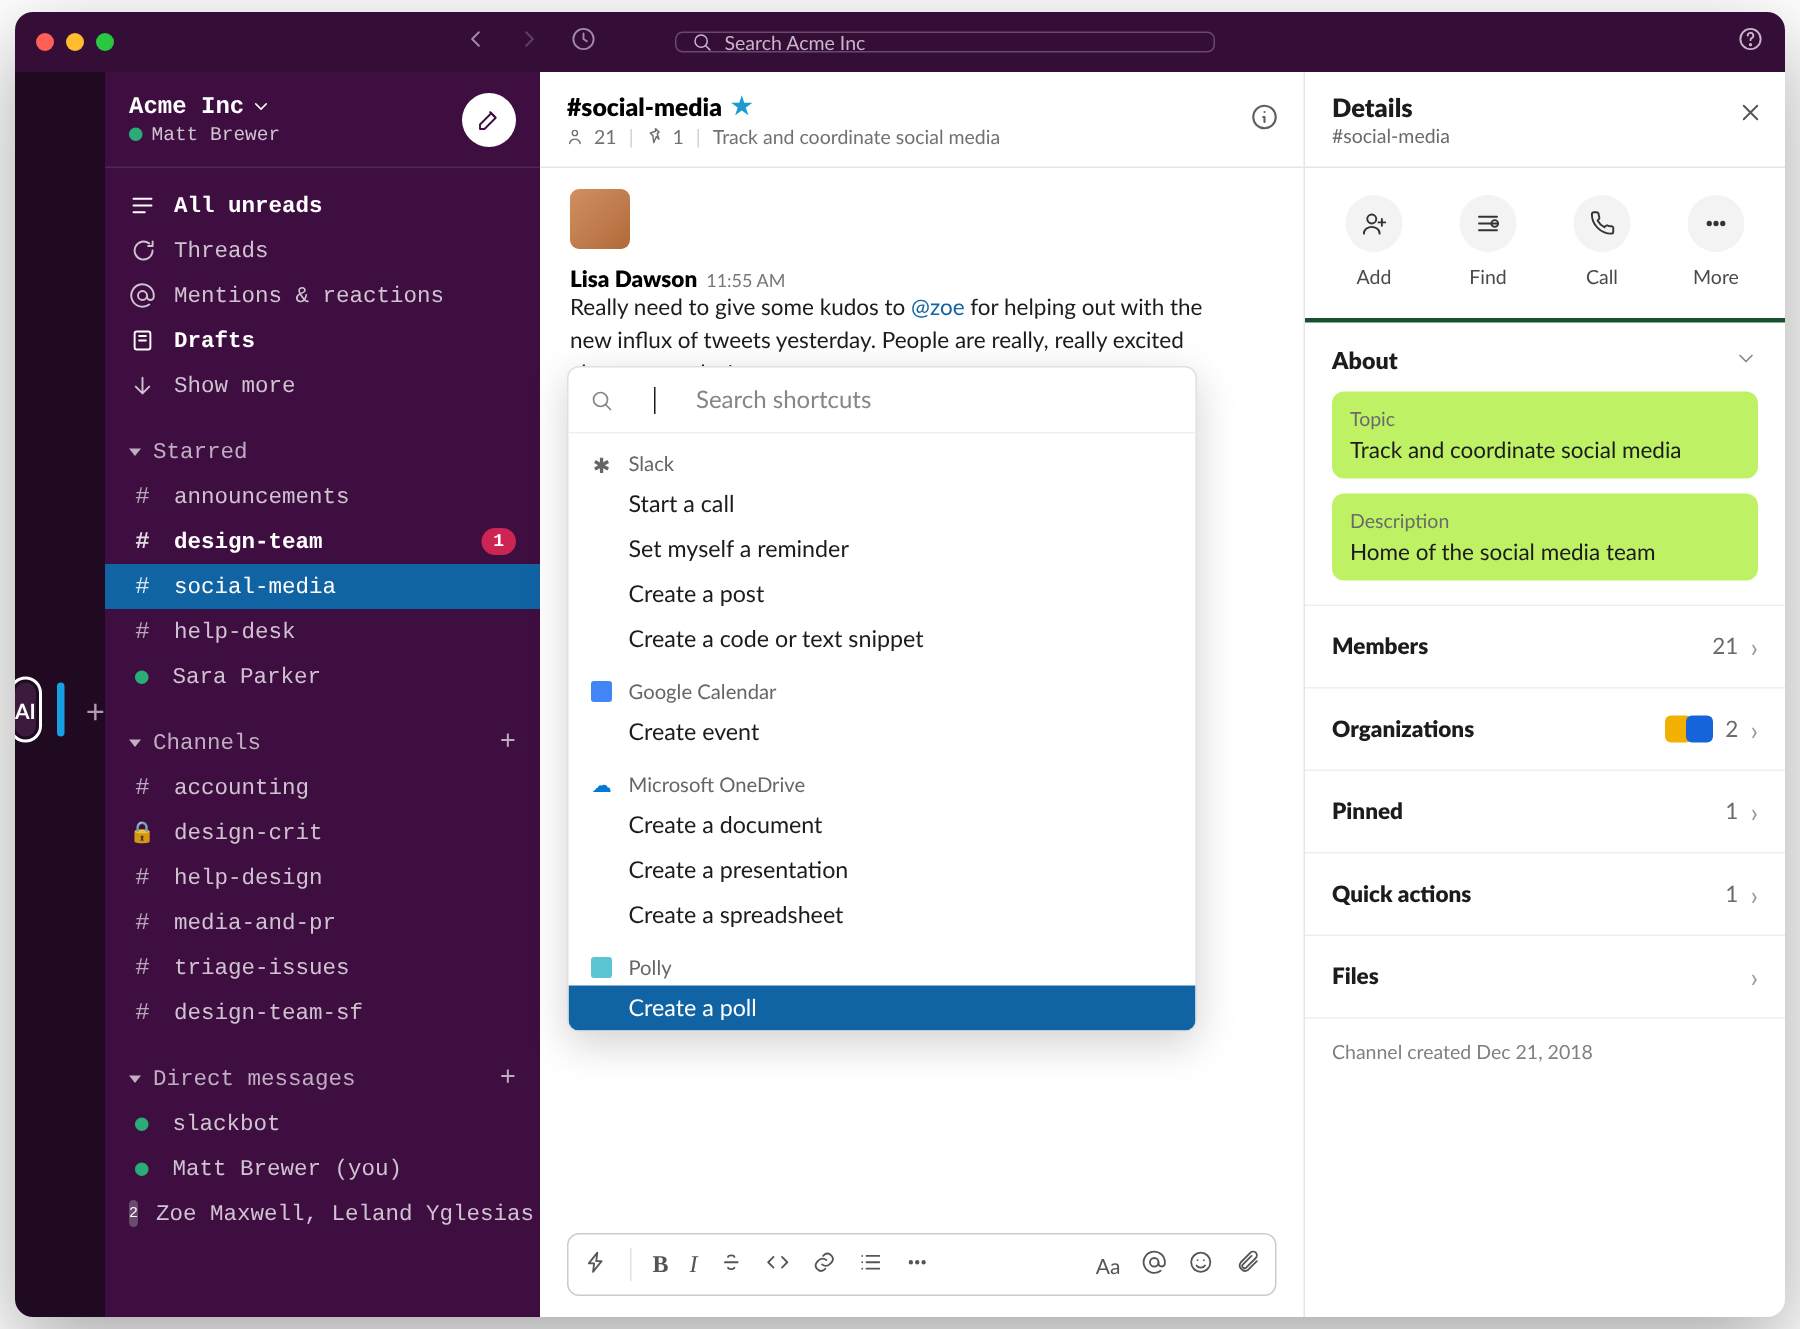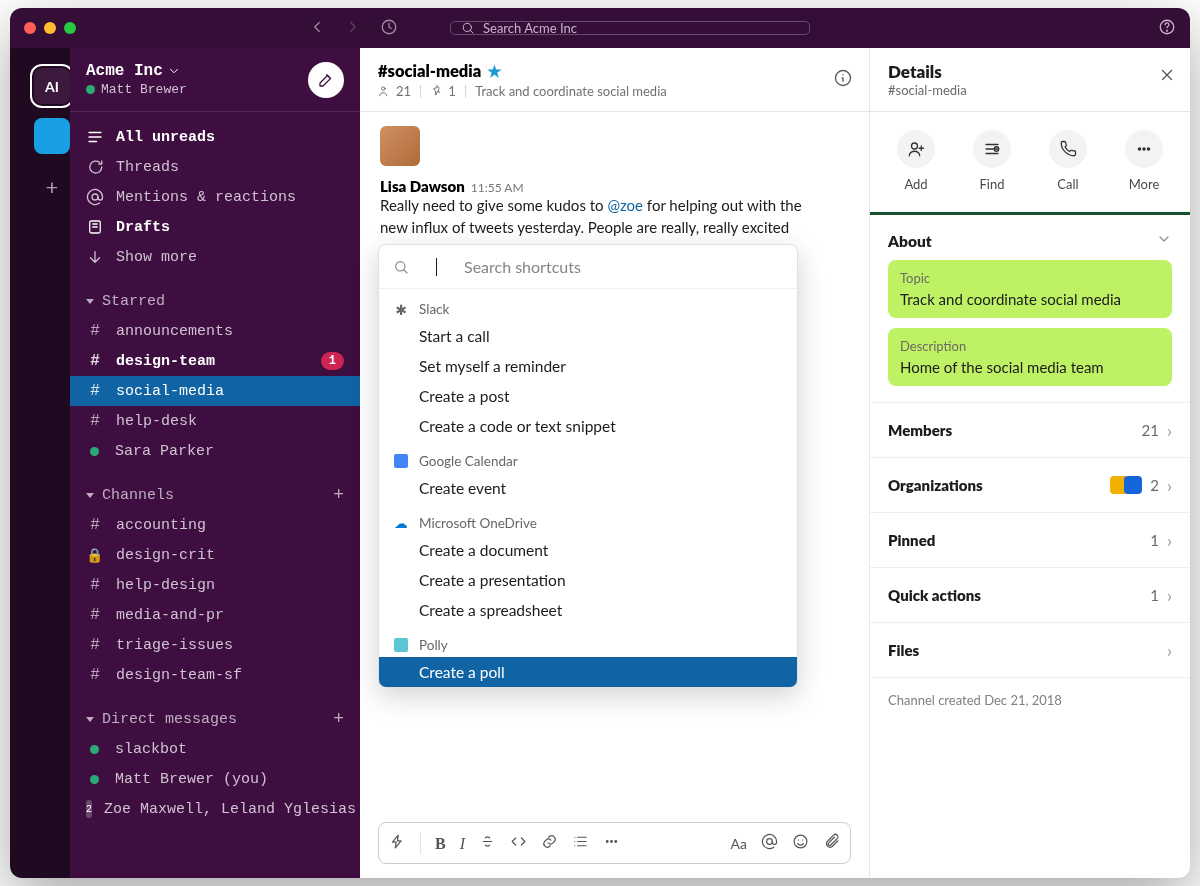--- a/index.html
+++ b/index.html
@@ -10,21 +10,21 @@
   .traffic span { width:12px; height:12px; border-radius:50%; display:block;}
   .traffic .r{background:#ff5f57;} .traffic .y{background:#febc2e;} .traffic .g{background:#28c840;}
   .tb-nav { display:flex; gap:18px; margin-left:210px; color:#a48aa7; align-items:center;}
   .tb-nav svg{ width:18px; height:18px; }
   .tb-search { flex:0 0 360px; margin-left:40px; height:14px; border:1px solid #6b486e; border-radius:5px; display:flex; align-items:center; padding:0 10px; color:#c9b4cb; font-size:13px;}
   .tb-search svg{width:14px;height:14px;margin-right:8px;}
   .tb-help { margin-left:auto; color:#c9b4cb;}
   .tb-help svg{width:18px;height:18px;}
   .body { flex:1; display:flex; min-height:0;}
   
-  .rail { width:60px; background:#1f0a21; display:flex; flex-direction:column; align-items:flex-end; padding-top:20px; gap:14px;}
+  .rail { width:60px; background:#1f0a21; display:flex; flex-direction:row; align-items:center; padding-top:20px; gap:14px;}
   .rail .ws{ width:36px;height:36px;border-radius:8px;background:#3b1a3e;color:#fff;display:flex;align-items:center;justify-content:center;font-weight:700;font-size:14px; box-shadow:0 0 0 2px #1f0a21, 0 0 0 4px #fff;}
   .rail .ws2{ width:36px;height:36px;border-radius:8px;background:#19a0e4;}
   .rail .add{ width:36px;height:36px; color:#b497b7; display:flex;align-items:center;justify-content:center;font-size:22px;}
   
   .sidebar { width:290px; background:#3f0e40; color:#cfc3d1; display:flex; flex-direction:column; font-size:15px; min-height:0; position:relative;font-family:Liberation Mono, monospace;}
   .sb-head { height:64px; border-bottom:1px solid #522653; display:flex; align-items:center; padding:0 16px; gap:12px;}
   .sb-head .title{ color:#fff; font-weight:800; font-size:16px; display:flex; align-items:center; gap:4px;}
   .sb-head .title svg{width:14px;height:14px;}
   .sb-head .presence{ font-size:13px; color:#cfc3d1; display:flex; align-items:center; gap:6px; margin-top:2px;}
   .dot{width:9px;height:9px;border-radius:50%;background:#2bac76;display:inline-block;}

